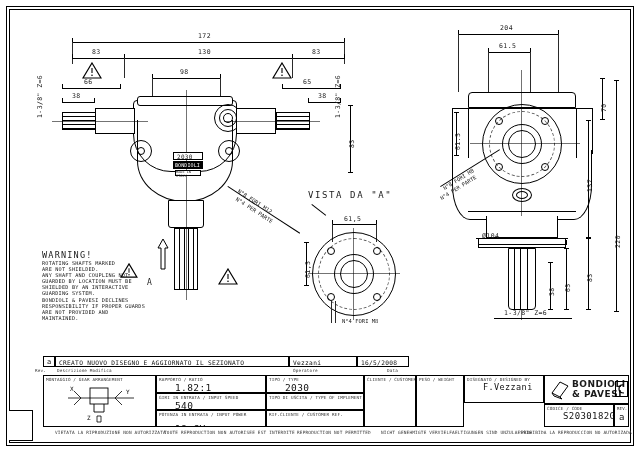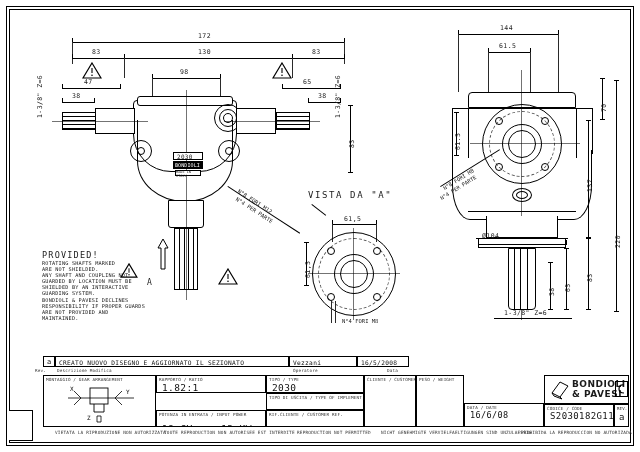--- a/index.html
+++ b/index.html
@@ -34,21 +34,21 @@
 
   .tri{position:absolute;}
   .tri svg{display:block;}
 
   .vista{position:absolute;font-size:9px;letter-spacing:1.6px;}
 
   
   .tb{position:absolute;left:9px;top:356px;width:620px;height:85px;}
   .cell{position:absolute;box-sizing:border-box;border:1px solid #000;background:#fff;overflow:hidden;}
   .cap{font-size:4.3px;letter-spacing:.15px;color:#333;display:block;padding:1px 2px 0 2px;line-height:5px;white-space:nowrap;}
-  .val{font-size:9.5px;letter-spacing:.4px;color:#111;display:block;padding:0 5px;line-height:11px;white-space:nowrap;}
+  .val{font-size:9.5px;letter-spacing:.4px;color:#111;display:block;padding:0 18px;line-height:11px;white-space:nowrap;}
   .valsm{font-size:7px;letter-spacing:.3px;color:#111;display:block;padding:1px 3px;line-height:9px;white-space:nowrap;}
   .rev{font-size:5px;letter-spacing:.2px;color:#222;padding:1px 2px;display:block;white-space:nowrap;}
   .footer{position:absolute;font-size:4.4px;letter-spacing:.2px;color:#333;white-space:nowrap;}
 
   .logo-txt{font-family:"DejaVu Sans","Liberation Sans",sans-serif;font-weight:bold;font-size:9px;letter-spacing:.5px;line-height:9.5px;}
   .sym{position:absolute;}
 </style>
 </head>
 <body>
 
@@ -100,21 +100,21 @@
       <svg width="20" height="17" viewBox="0 0 20 17">
           <polygon points="10,1 19,16 1,16" fill="none" stroke="#000" stroke-width="1.2"></polygon>
           <line x1="10" y1="6" x2="10" y2="11" stroke="#000" stroke-width="1.1"></line>
           <circle cx="10" cy="13.3" r="0.8" fill="#000"></circle>
         </svg>
     </div>
 
     <div class="ln h" style="left:62px;top:88px;width:58px;"></div>
     <div class="tick" style="left:62px;top:84px;"></div>
     <div class="tick" style="left:120px;top:84px;"></div>
-    <div class="dim" style="left:84px;top:78px;">47</div>
+    <div class="dim" style="left:84px;top:78px;">66</div>
 
     <div class="ln h" style="left:62px;top:102px;width:32px;"></div>
     <div class="tick" style="left:62px;top:98px;"></div>
     <div class="tick" style="left:94px;top:98px;"></div>
     <div class="dim" style="left:72px;top:92px;">38</div>
 
     <div class="ln h" style="left:282px;top:88px;width:58px;"></div>
     <div class="tick" style="left:282px;top:84px;"></div>
     <div class="tick" style="left:340px;top:84px;"></div>
     <div class="dim" style="left:303px;top:78px;">65</div>
@@ -193,21 +193,21 @@
     <div class="tri" style="left:218px;top:268px;">
       <svg width="20" height="17" viewBox="0 0 20 17">
           <polygon points="10,1 19,16 1,16" fill="none" stroke="#000" stroke-width="1.2"></polygon>
           <line x1="10" y1="6" x2="10" y2="11" stroke="#000" stroke-width="1.1"></line>
           <circle cx="10" cy="13.3" r="0.8" fill="#000"></circle>
         </svg>
     </div>
   </div>
 
   <div class="warnbox" style="left:42px;top:250px;">
-    <div class="warn-title">PROVIDED!</div>
+    <div class="warn-title">WARNING!</div>
     <div class="warn-body" id="warn-body">
         <div>ROTATING SHAFTS MARKED</div>
         <div>ARE NOT SHIELDED.</div>
         <div>ANY SHAFT AND COUPLING NOT</div>
         <div>GUARDED BY LOCATION MUST BE</div>
         <div>SHIELDED BY AN INTERACTIVE</div>
         <div>GUARDING SYSTEM.</div>
         <div>BONDIOLI &amp; PAVESI DECLINES</div>
         <div>RESPONSIBILITY IF PROPER GUARDS</div>
         <div>ARE NOT PROVIDED AND MAINTAINED.</div>
@@ -253,21 +253,21 @@
     <div class="ln v thin" style="left:31px;top:111px;height:22px;"></div>
     <div class="ln v thin" style="left:35px;top:111px;height:22px;"></div>
     <div class="lbl" style="left:42px;top:128px;font-size:5.5px;">N°4 FORI M8</div>
   </div>
 
   <div class="abs" style="left:420px;top:0;width:215px;height:350px;">
 
     <div class="ln h" style="left:38px;top:34px;width:100px;"></div>
     <div class="tick" style="left:38px;top:30px;"></div>
     <div class="tick" style="left:138px;top:30px;"></div>
-    <div class="dim" style="left:80px;top:24px;">144</div>
+    <div class="dim" style="left:80px;top:24px;">204</div>
     <div class="ln v thin" style="left:38px;top:34px;height:58px;"></div>
     <div class="ln v thin" style="left:138px;top:34px;height:58px;"></div>
 
     <div class="ln h" style="left:68px;top:52px;width:42px;"></div>
     <div class="tick" style="left:68px;top:48px;"></div>
     <div class="tick" style="left:110px;top:48px;"></div>
     <div class="dim" style="left:79px;top:42px;">61.5</div>
     <div class="ln v thin" style="left:68px;top:52px;height:52px;"></div>
     <div class="ln v thin" style="left:110px;top:52px;height:52px;"></div>
 
@@ -386,20 +386,24 @@
           <text x="62" y="12" font-size="6" fill="#000" font-family="monospace">Y</text>
           <text x="23" y="38" font-size="6" fill="#000" font-family="monospace">Z</text>
         </svg>
       </div>
     </div>
 
     <div class="cell" style="left:147px;top:19px;width:110px;height:18px;">
       <span class="cap">RAPPORTO / RATIO</span>
       <span class="val">1.82:1</span>
     </div>
+    <div class="cell" style="left:147px;top:37px;width:110px;height:17px;">
+      <span class="cap">GIRI IN ENTRATA / INPUT SPEED</span>
+      <span class="val">540</span>
+    </div>
     <div class="cell" style="left:147px;top:54px;width:110px;height:17px;">
       <span class="cap">POTENZA IN ENTRATA / INPUT POWER</span>
       <span class="val" style="display:inline-block;">18 CV</span>
       <span class="val" style="display:inline-block;padding-left:14px;">13 KW</span>
     </div>
 
     <div class="cell" style="left:257px;top:19px;width:98px;height:18px;">
       <span class="cap">TIPO / TYPE</span>
       <span class="val">2030</span>
     </div>
@@ -414,23 +418,23 @@
 
     <div class="cell" style="left:355px;top:19px;width:52px;height:52px;">
       <span class="cap">CLIENTE / CUSTOMER</span>
       <span class="val"></span>
     </div>
     <div class="cell" style="left:407px;top:19px;width:48px;height:52px;">
       <span class="cap">PESO / WEIGHT</span>
       <span class="val"></span>
     </div>
 
-    <div class="cell" style="left:455px;top:47px;width:80px;height:24px;">
-      <span class="cap">DATA / DATE</span>
-      <span class="val" style="font-size:8.5px;">16/6/08</span>
+    <div class="cell" style="left:455px;top:19px;width:80px;height:28px;">
+      <span class="cap">DISEGNATO / DESIGNED BY</span>
+      <span class="val" style="font-size:8.5px;">F.Vezzani</span>
     </div>
 
     <div class="cell" style="left:535px;top:19px;width:85px;height:29px;">
       <div class="abs" style="left:3px;top:4px;">
         <svg width="22" height="20" viewBox="0 0 22 20">
           <path d="M4 13 L12 2 L20 6 L12 17 Z" fill="none" stroke="#000" stroke-width="1"></path>
           <path d="M4 13 L6 16 L14 19 L12 17" fill="none" stroke="#000" stroke-width="1"></path>
         </svg>
       </div>
       <div class="logo-txt" style="position:absolute;left:27px;top:4px;">

